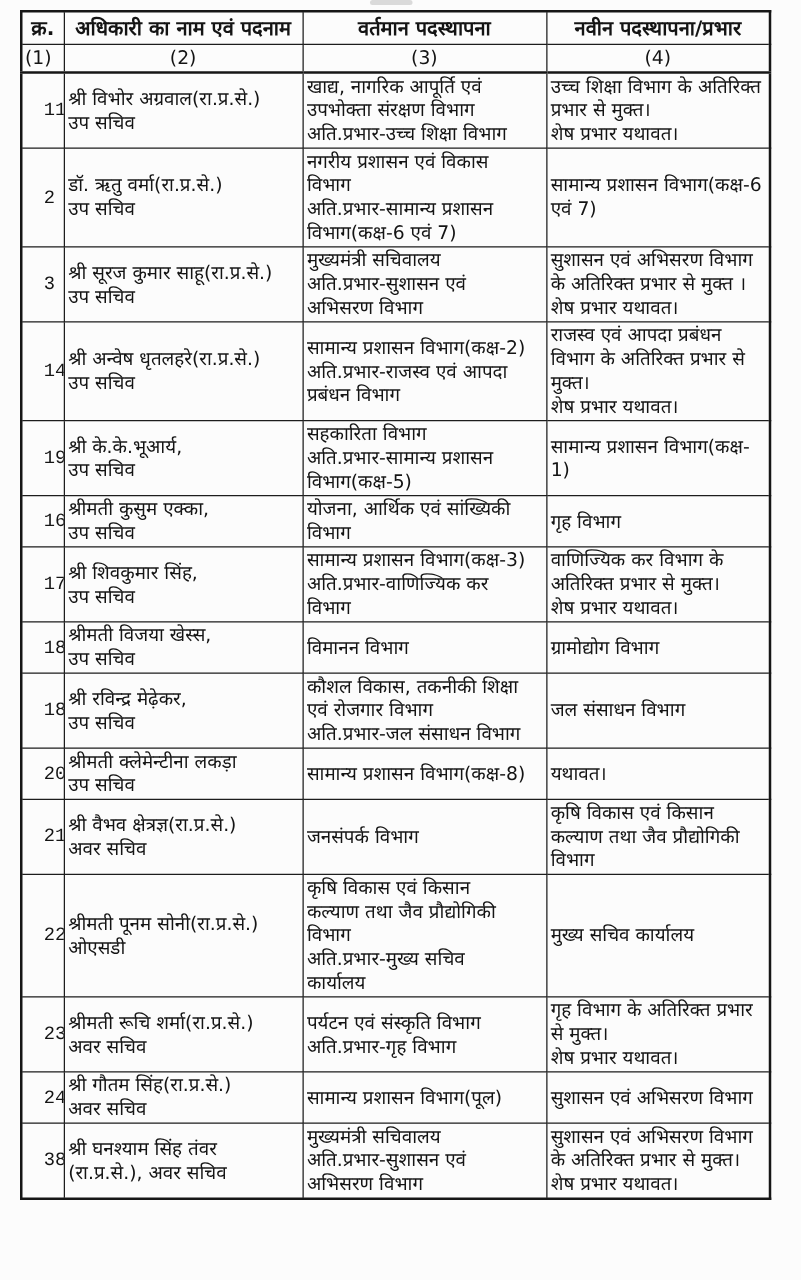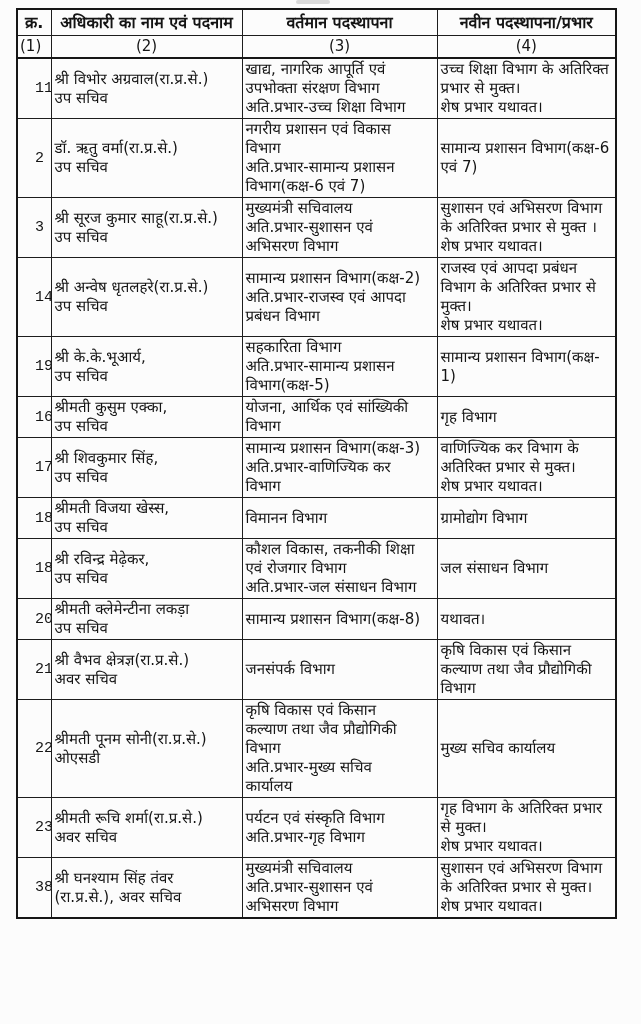--- a/index.html
+++ b/index.html
@@ -196,20 +196,27 @@
       <td class="serial">23</td>
       <td>श्रीमती रूचि शर्मा(रा.प्र.से.)
 अवर सचिव</td>
       <td>पर्यटन एवं संस्कृति विभाग
 अति.प्रभार-गृह विभाग</td>
       <td>गृह विभाग के अतिरिक्त प्रभार
 से मुक्त।
 शेष प्रभार यथावत।</td>
     </tr>
         <tr>
+      <td class="serial">24</td>
+      <td>श्री गौतम सिंह(रा.प्र.से.)
+अवर सचिव</td>
+      <td>सामान्य प्रशासन विभाग(पूल)</td>
+      <td>सुशासन एवं अभिसरण विभाग</td>
+    </tr>
+        <tr>
       <td class="serial">38</td>
       <td>श्री घनश्याम सिंह तंवर
 (रा.प्र.से.), अवर सचिव</td>
       <td>मुख्यमंत्री सचिवालय
 अति.प्रभार-सुशासन एवं
 अभिसरण विभाग</td>
       <td>सुशासन एवं अभिसरण विभाग
 के अतिरिक्त प्रभार से मुक्त।
 शेष प्रभार यथावत।</td>
     </tr>

